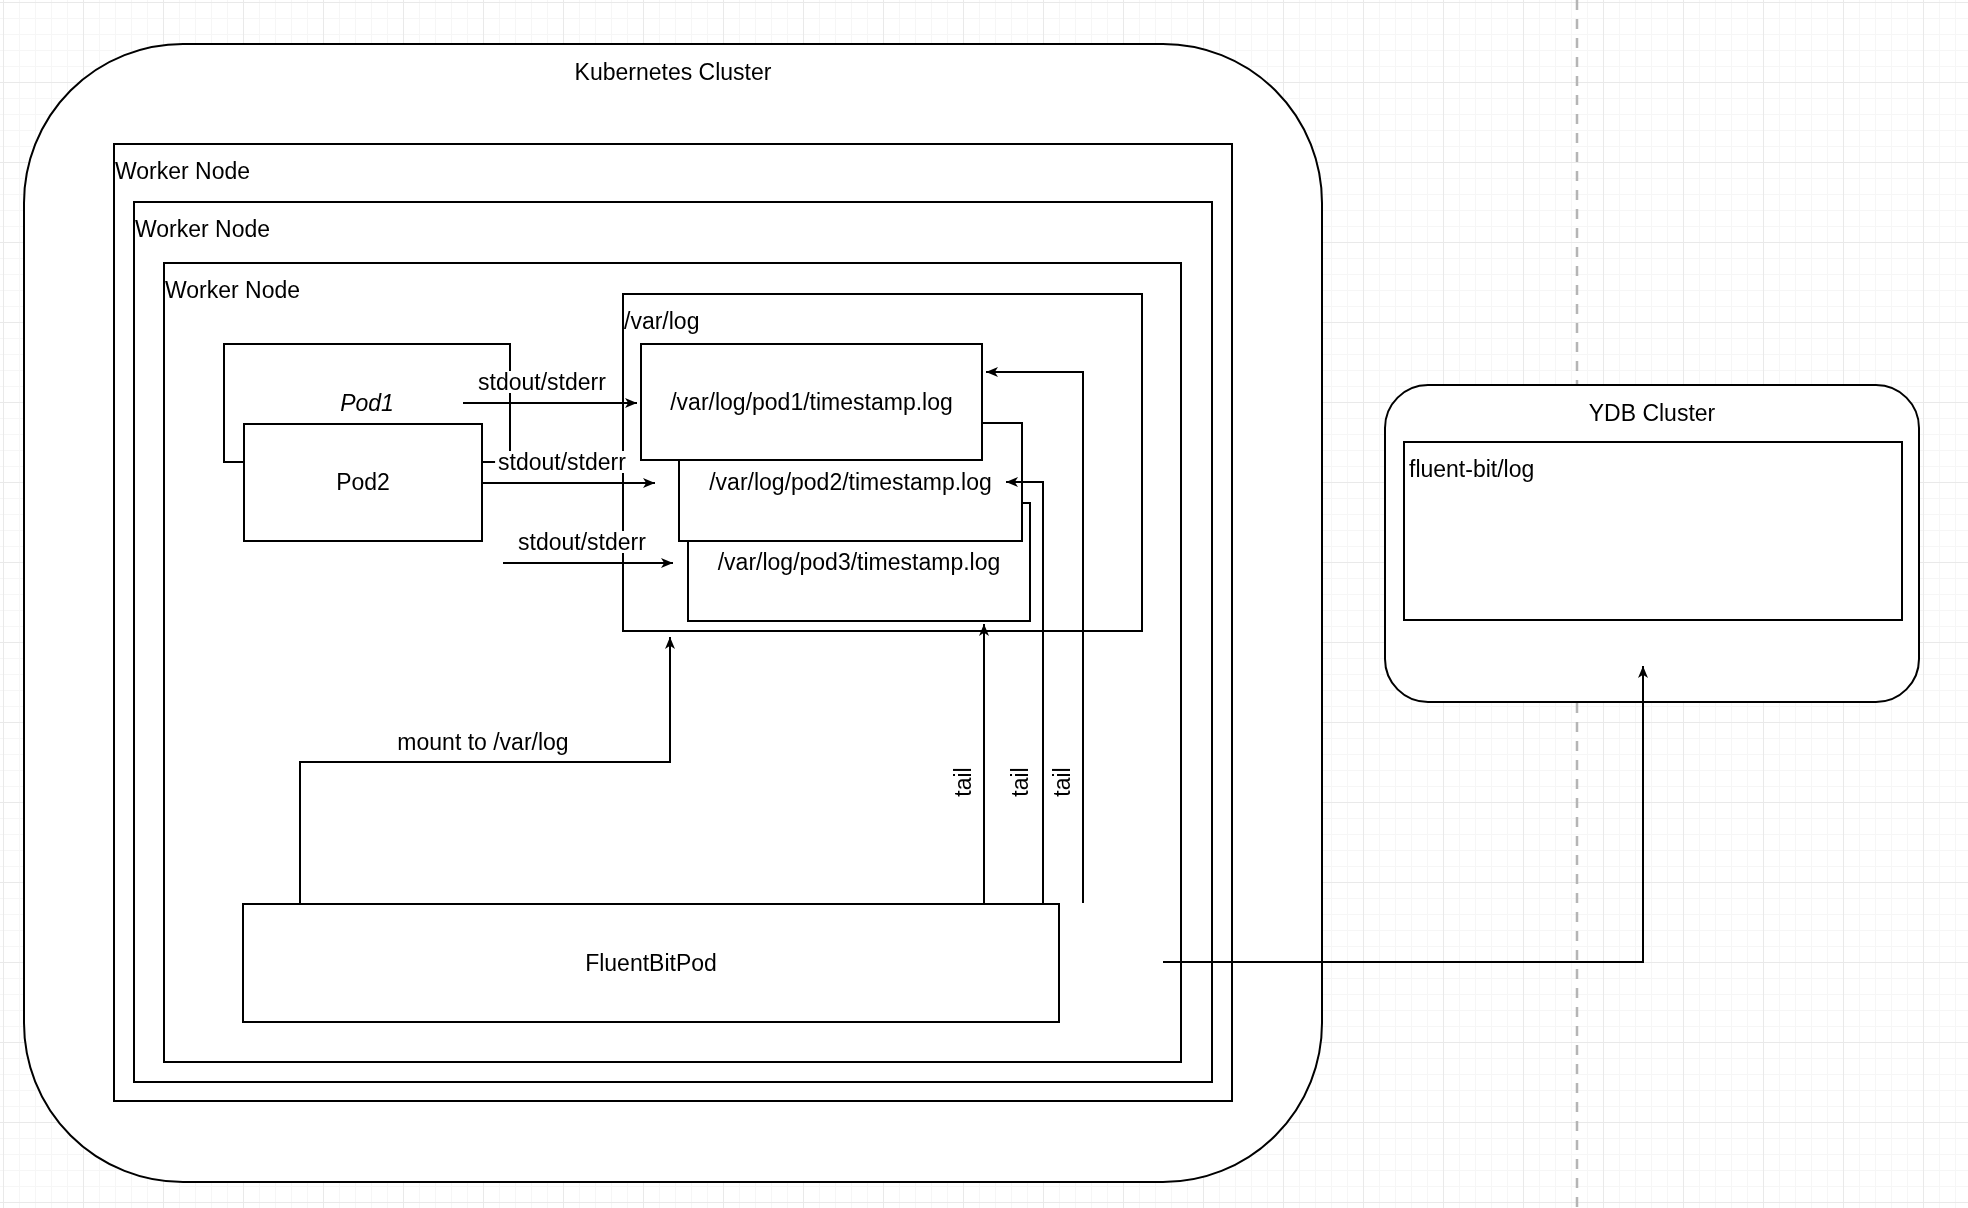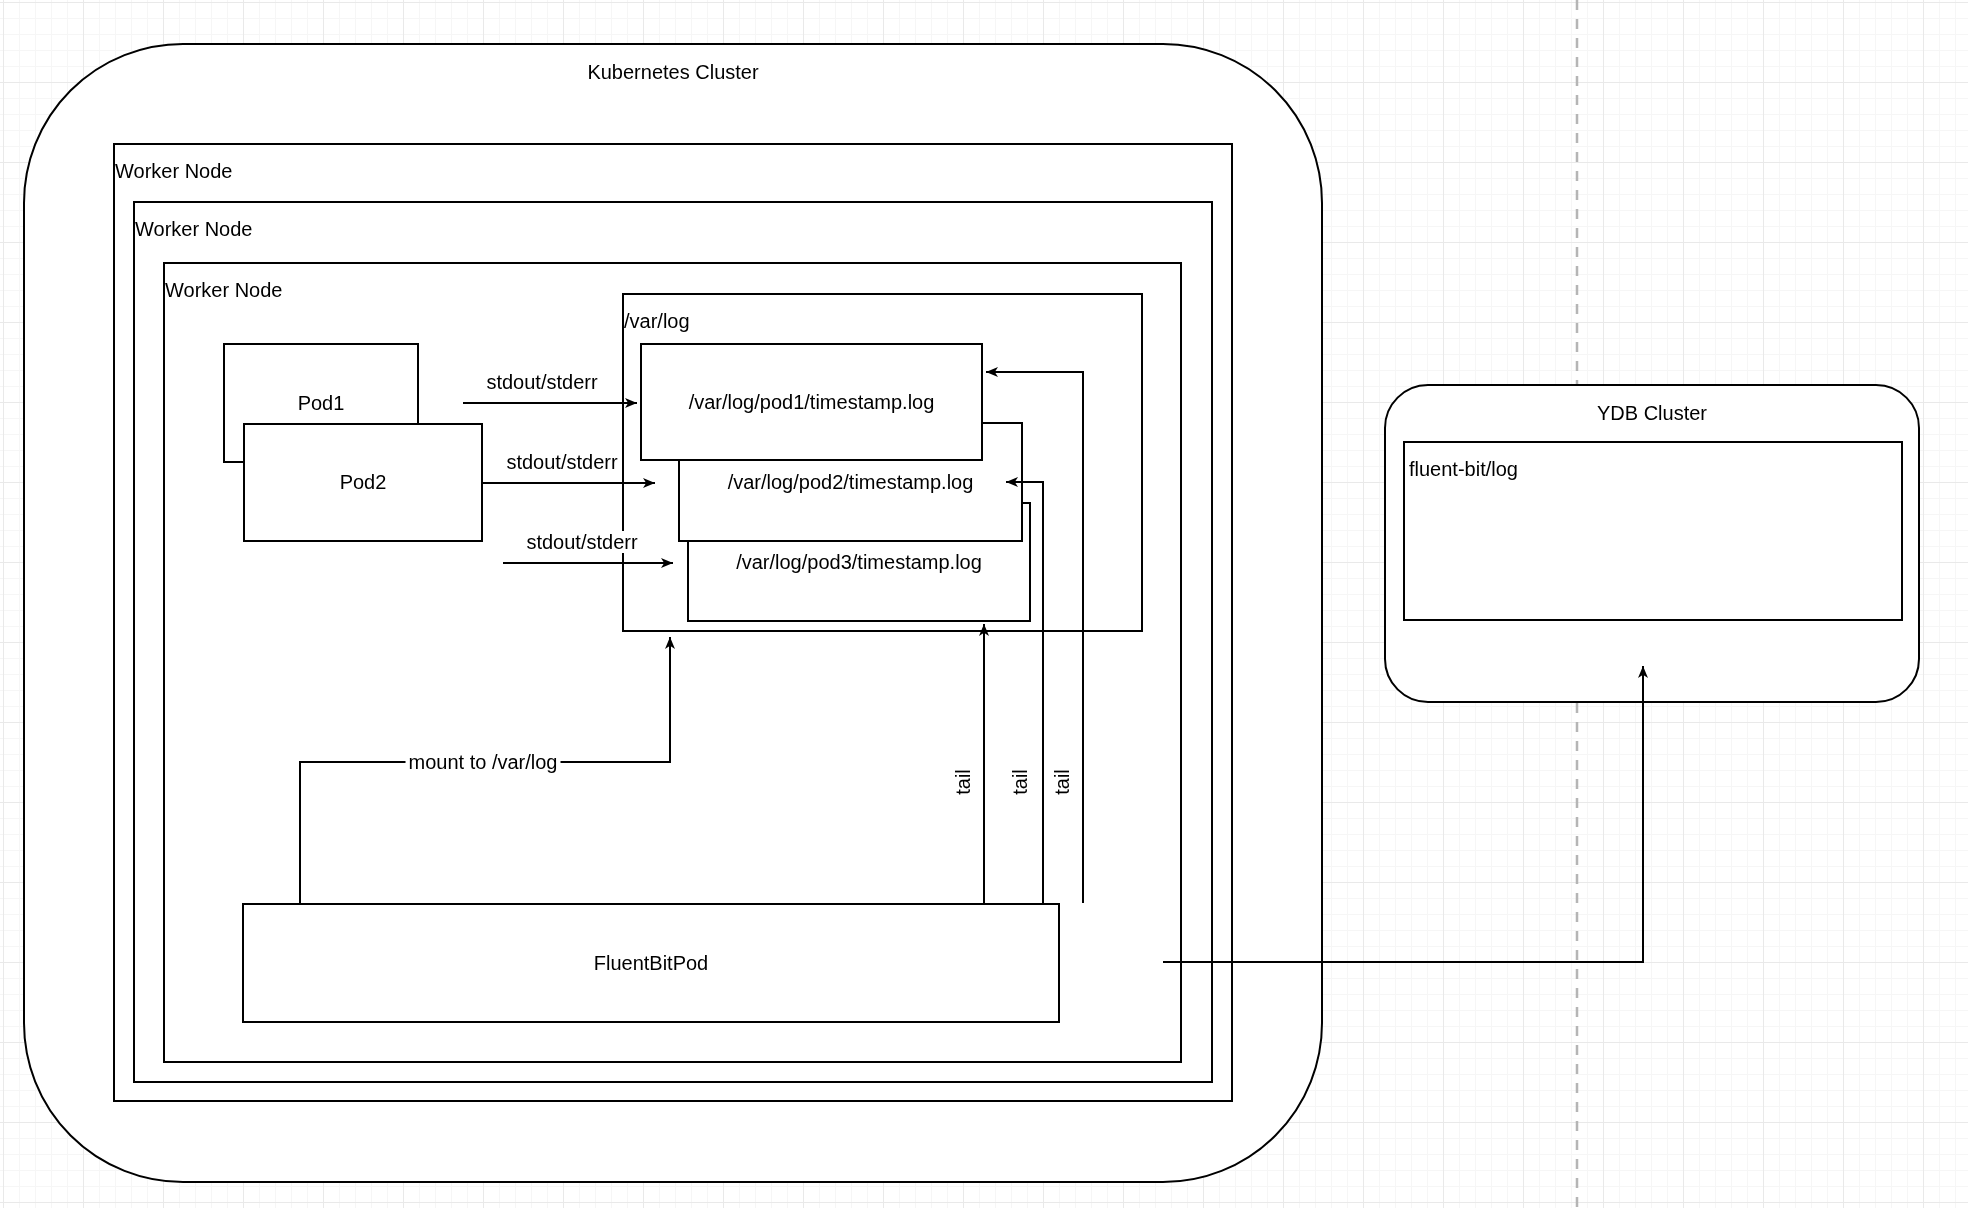--- a/index.html
+++ b/index.html
@@ -11,21 +11,21 @@
     height: 1208px;
     overflow: hidden;
     background-color: #ffffff;
     background-image:
       linear-gradient(to right, #e9e9e9 1px, transparent 1px),
       linear-gradient(to bottom, #e9e9e9 1px, transparent 1px),
       linear-gradient(to right, #f6f6f6 1px, transparent 1px),
       linear-gradient(to bottom, #f6f6f6 1px, transparent 1px);
     background-size: 80px 80px, 80px 80px, 16px 16px, 16px 16px;
     background-position: 3px 2px, 3px 2px, 3px 2px, 3px 2px;
-    font-size: 20px;
+    font-size: 23px;
     color: #000;
   }
 
   svg.layer {
     position: absolute;
     left: 0; top: 0;
     width: 1968px;
     height: 1208px;
     pointer-events: none;
   }
@@ -111,21 +111,21 @@
   <div class="box" style="left:676px; top:502px; width:344px; height:120px; z-index:11;margin-left:11px;">
     <div class="label-center">/var/log/pod3/timestamp.log</div>
   </div>
   <div class="box" style="left:658px; top:422px; width:345px; height:120px; z-index:12;margin-left:20px;">
     <div class="label-center">/var/log/pod2/timestamp.log</div>
   </div>
   <div class="box" style="left:640px; top:343px; width:343px; height:118px; z-index:13;">
     <div class="label-center">/var/log/pod1/timestamp.log</div>
   </div>
 
-  <div class="box" style="left:223px; top:343px; width:196px; height:120px; z-index:11;">
+  <div class="box" style="left:223px; top:343px; width:288px; height:120px; z-index:11;font-style:italic;">
     <div class="label-center">Pod1</div>
   </div>
   <div class="box" style="left:243px; top:423px; width:240px; height:119px; z-index:12;">
     <div class="label-center">Pod2</div>
   </div>
 
   <div class="box" style="left:242px; top:903px; width:818px; height:120px; z-index:14;">
     <div class="label-center">FluentBitPod</div>
   </div>
 
@@ -150,18 +150,18 @@
       <path d="M1043 903 V482 H1006" marker-end="url(#arrow)"></path>
       <path d="M984 903 V624" marker-end="url(#arrow)"></path>
       <path d="M300 903 V762 H670 V637" marker-end="url(#arrow)"></path>
       <path d="M1163 962 H1643 V666" marker-end="url(#arrow)"></path>
     </g>
   </svg>
 
   <div class="edge-label" style="left:542px; top:382px;">stdout/stderr</div>
   <div class="edge-label" style="left:562px; top:462px;">stdout/stderr</div>
   <div class="edge-label" style="left:582px; top:542px;">stdout/stderr</div>
-  <div class="edge-label" style="left:483px; top:742px;margin-top:20px;">mount to /var/log</div>
+  <div class="edge-label" style="left:483px; top:742px;">mount to /var/log</div>
   <div class="edge-label vertical" style="left:963px; top:782px;">tail</div>
   <div class="edge-label vertical" style="left:1020px; top:782px;">tail</div>
   <div class="edge-label vertical" style="left:1062px; top:782px;">tail</div>
 
 </div>
 
 </body></html>

